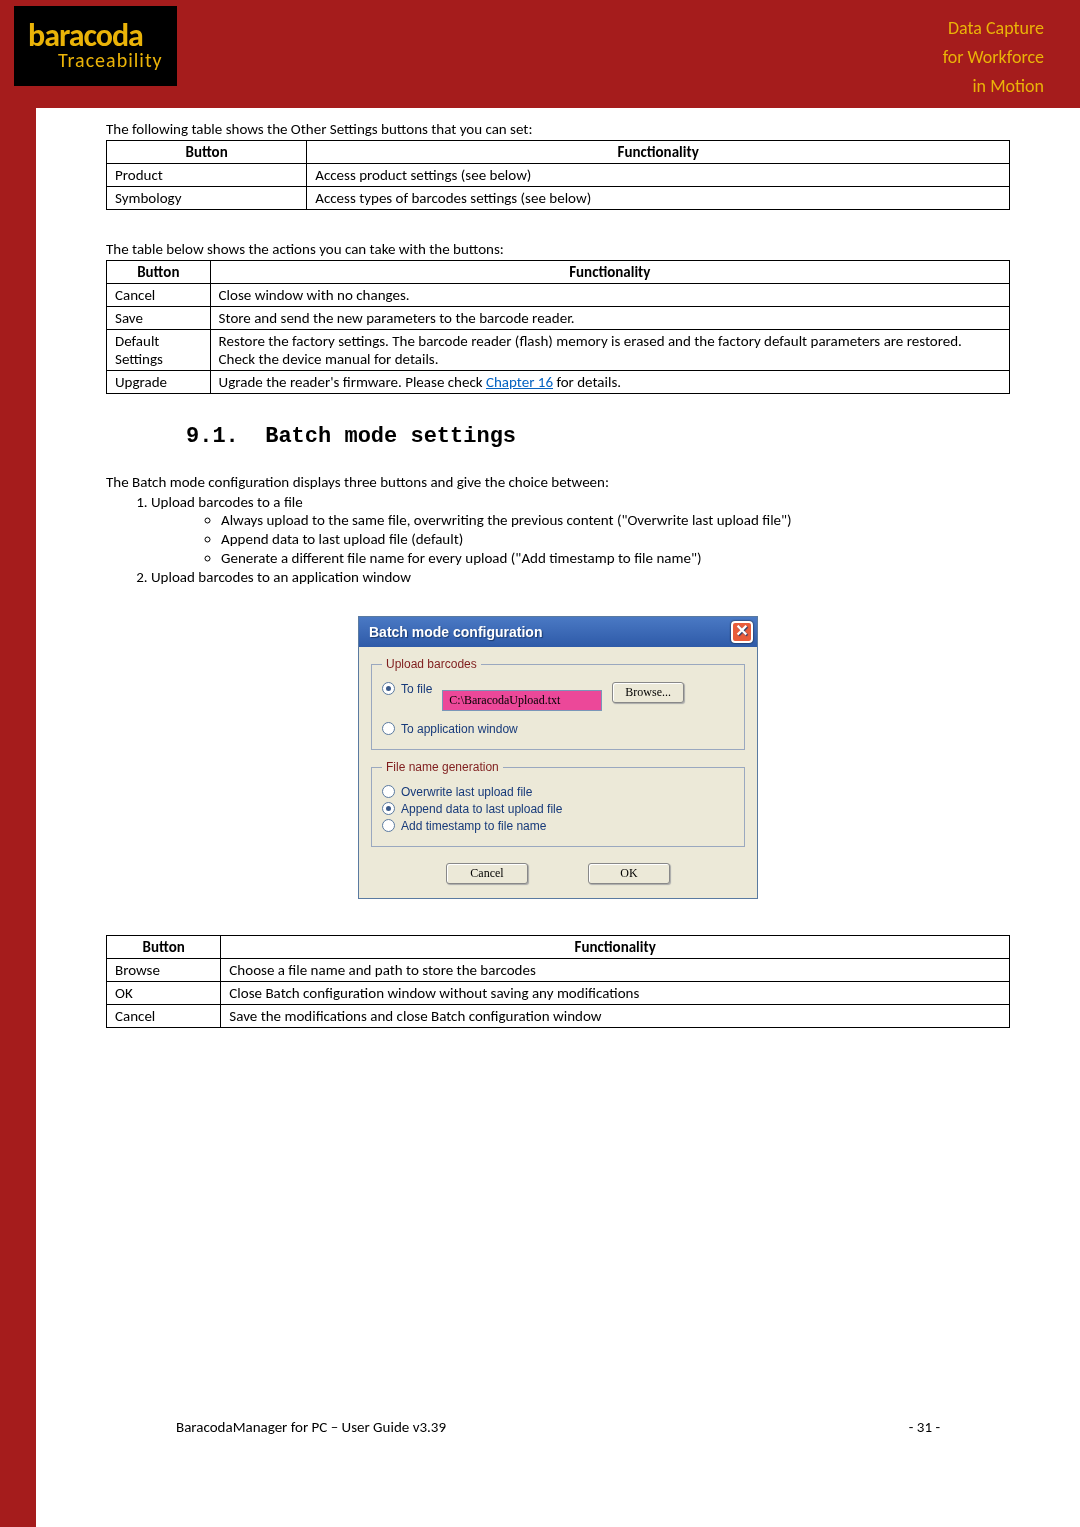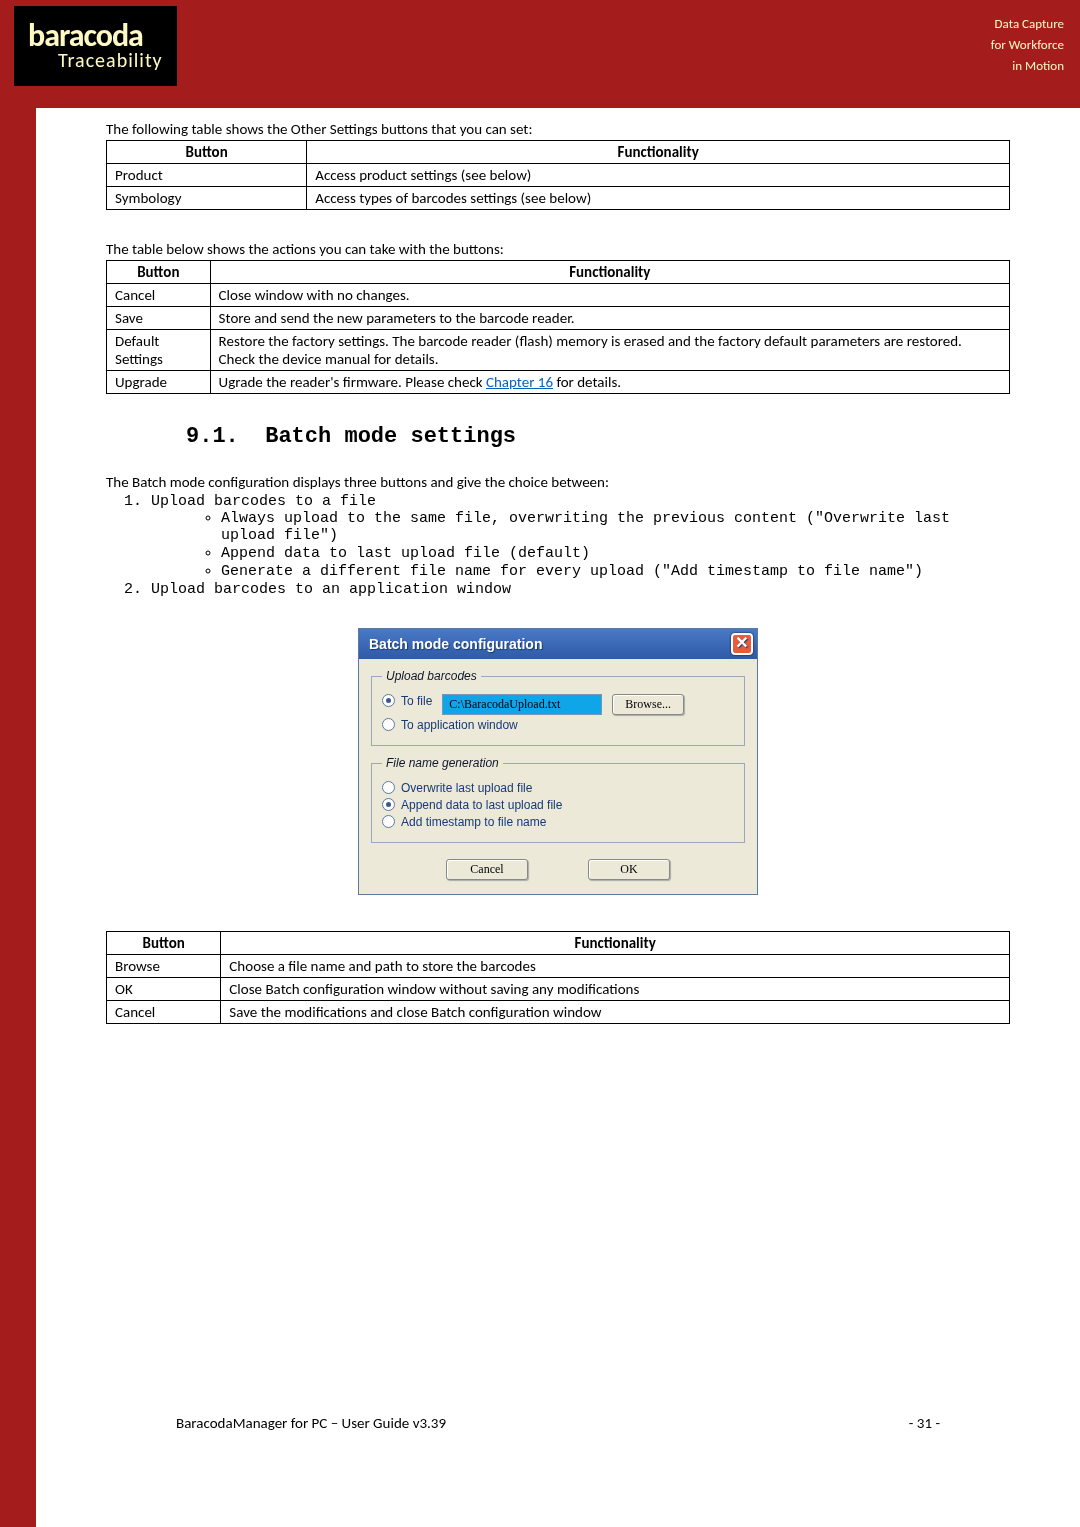--- a/index.html
+++ b/index.html
@@ -6,21 +6,21 @@
   body {
     font-family: Calibri, Arial, sans-serif;
     font-size: 15px;
     color: #000;
     background: #fff;
     width: 1080px;
     margin: 0 auto;
   }
   .header {
     background: #a51c1c;
-    color: #fef9c3;
+    color: #eab308;
     display: flex;
     align-items: stretch;
     height: 108px;
     position: relative;
     justify-content: flex-end;
   }
   .logo-box {
     background: #000;
     padding: 6px 14px 8px 14px;
     margin: 6px 0 0 14px;
@@ -40,22 +40,22 @@
     font-size: 20px;
     font-weight: 300;
     letter-spacing: 1px;
     line-height: 1;
     margin-top: -2px;
     margin-left: 30px;
   }
   .header-right {
     margin-left: auto;
     text-align: right;
-    padding: 14px 16px 0 0;
-    font-size: 13px;
+    padding: 14px 36px 0 0;
+    font-size: 18px;
     line-height: 1.6;
   }
   .red-side {
     position: fixed;
     left: 0;
     top: 108px;
     bottom: 0;
     width: 36px;
     background: #a51c1c;
   }
@@ -86,21 +86,20 @@
   .section-title {
     font-family: "Courier New", monospace;
     font-weight: 700;
     font-size: 22px;
     margin: 30px 0 24px 80px;
   }
   .body-text { margin-bottom: 2px; }
   ol.numbered {
     margin-left: 45px;
     margin-bottom: 2px;
-    font-family: Liberation Mono, monospace;
   }
   ol.numbered > li { margin-bottom: 1px; }
   ul.circle {
     list-style-type: circle;
     margin-left: 70px;
   }
   ul.circle li { margin-bottom: 1px; }
   .link { color: #0563c1; text-decoration: underline; }
   .dialog-wrap {
     display: flex;
@@ -138,41 +137,40 @@
     text-align: center;
     box-shadow: 0 0 2px #000;
   }
   .dialog-body { padding: 10px 12px 14px 12px; }
   fieldset.grp {
     border: 1px solid #9aa8bf;
     padding: 8px 10px 10px 10px;
     margin-bottom: 10px;
   }
   fieldset.grp legend {
-    color: #0f172a;
+    color: #7f1d1d;
     padding: 0 4px;
     font-size: 12px;
-    font-style: italic;
   }
   .row { display: flex; align-items: flex-start; margin: 3px 0; }
   .radio {
     width: 13px; height: 13px; border-radius: 50%;
     border: 1px solid #5a7aa0; background: #fff;
     margin-right: 6px; display: inline-flex;
     align-items: center; justify-content: center;
     flex-shrink: 0;
   }
   .radio.sel::after {
     content: ""; width: 5px; height: 5px;
     background: #3a5a8a; border-radius: 50%;
   }
   .rlabel { color: #173a7a; }
   .textbox {
-    background: #0ea5e9; border: 1px solid #7a96b8;
-    padding: 2px 6px; margin: 0 10px; width: 160px;
+    background: #ec4899; border: 1px solid #7a96b8;
+    padding: 2px 6px; margin: 8px 10px; width: 160px;
     font-family: Tahoma; font-size: 12px;
   }
   .winbtn {
     background: #ece9d8; border: 1px solid #888;
     border-radius: 3px; padding: 2px 12px;
     font-family: Tahoma; font-size: 12px;
     box-shadow: inset 1px 1px 0 #fff, 1px 1px 1px #aaa;
     cursor: default;
   }
   .dialog-actions {

